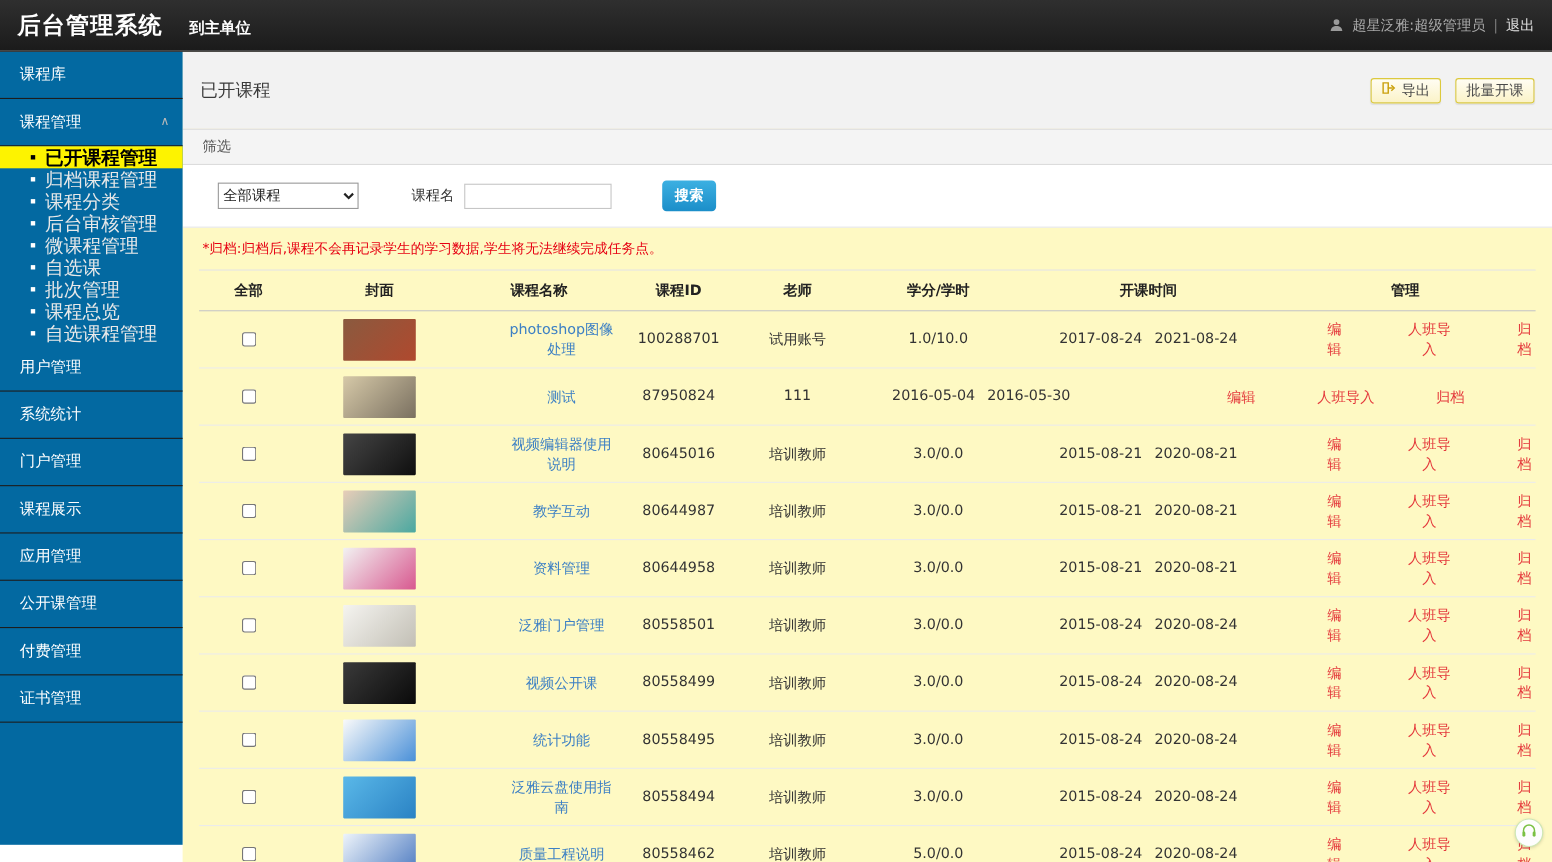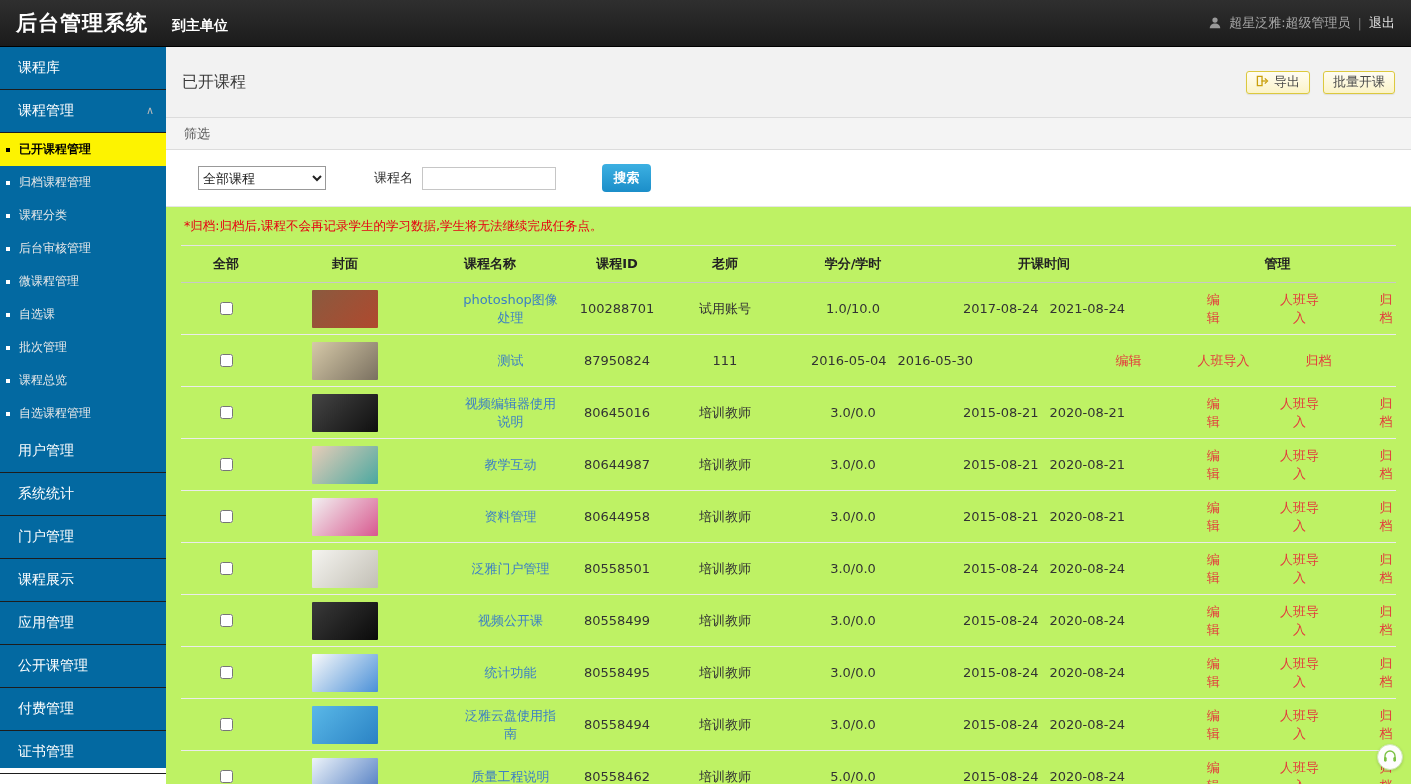--- a/index.html
+++ b/index.html
@@ -17,30 +17,30 @@
   .topbar-right { display:flex; align-items:center; gap:7px; font-size:13px; }
   .user-icon { display:flex; align-items:center; }
   .user-text { color:#a9a9a9; }
   .tb-sep { color:#777; }
   .logout { color:#e3e3e3; }
 
   
   .sidebar { position:absolute; top:47px; left:0; bottom:16px; width:166px; background:#0369a1; z-index:10;text-align:center; }
   .side-item { position:relative; cursor:pointer; color:#fff; display:flex; align-items:center; }
   .side-item.top { height:43px; padding-left:18px; font-size:14px; border-bottom:1px solid #1d1d1d; }
-  .side-item.sub { height:33px; padding-left:6px; font-size:12px; color:#e9e9e9; }
+  .side-item.sub { height:20px; padding-left:28px; font-size:17px; color:#e9e9e9; }
   .bullet { display:none; }
   .side-item.sub .bullet { display:inline-block; width:4px; height:4px; background:#fff; margin-right:9px; flex:none; }
   .side-item.sub.active { background:#fdf300; color:#000; font-weight:bold; }
   .side-item.sub.active .bullet { background:#000; }
   .caret { display:none; position:absolute; right:12px; top:50%; transform:translateY(-55%); color:#b9b9b9; font-size:11px; }
   .side-item.expanded .caret { display:block; }
 
   
-  .main { position:absolute; top:47px; left:166px; right:0; bottom:0; background:#bef264; overflow:hidden; }
+  .main { position:absolute; top:47px; left:166px; right:0; bottom:0; background:#fef9c3; overflow:hidden; }
   .page-head { height:70px; background:#f2f2f2; display:flex; align-items:center; justify-content:space-between; padding:0 16px; }
   .page-title { font-size:16px; color:#3a3a3a; }
   .head-buttons { display:flex; gap:13px; }
   .ybtn { display:flex; align-items:center; gap:5px; height:23px; padding:0 9px;
     background:linear-gradient(#fffdf3,#fbf3c8); border:1px solid #dcc93e; border-radius:3px;
     font-size:13px; color:#4a4a4a; cursor:pointer; font-family:inherit; box-shadow:0 1px 1px rgba(0,0,0,.08); }
 
   .filter-bar { height:33px; line-height:32px; background:#f4f4f4; border-top:1px solid #dcdcdc; border-bottom:1px solid #dcdcdc;
     padding-left:18px; color:#555; font-size:13px; }
 

